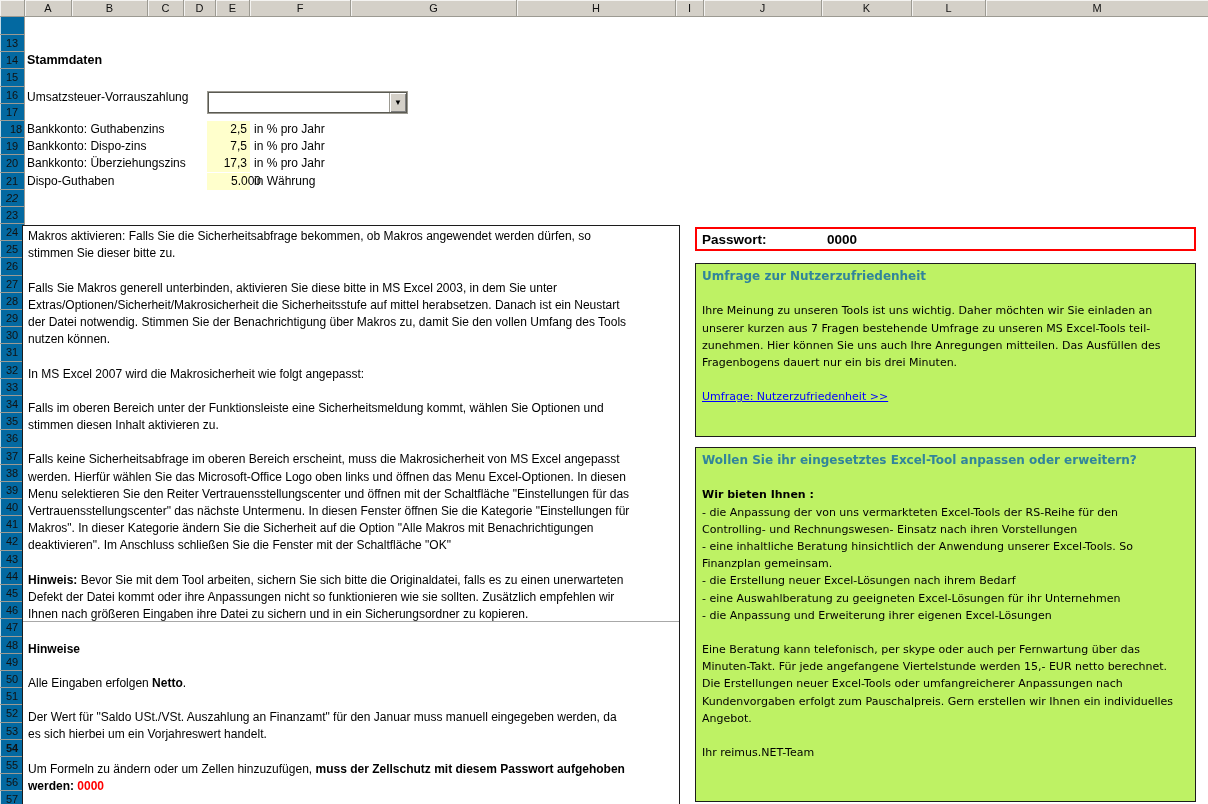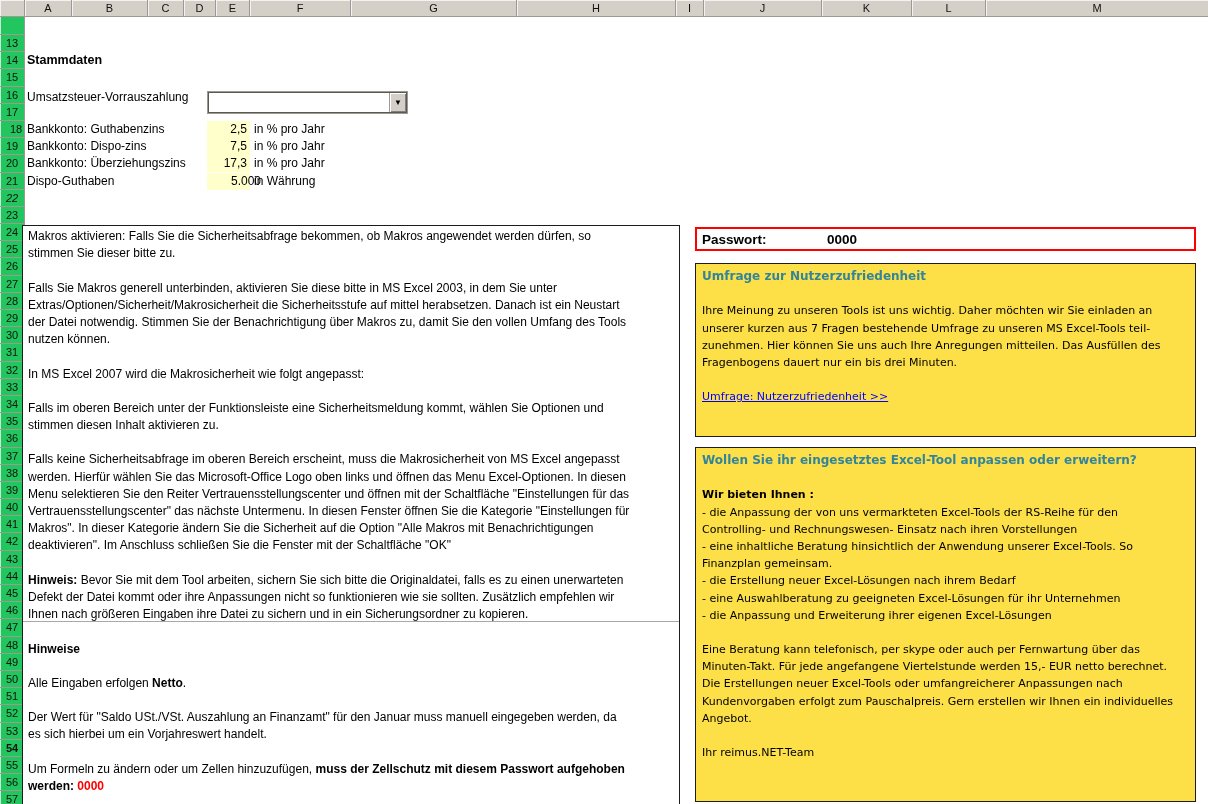--- a/index.html
+++ b/index.html
@@ -13,21 +13,21 @@
   
   #colheaders { position:absolute; left:0; top:0; height:17px; width:1208px; display:flex; }
   .hcell {
     background:#d4d0c8; border-right:1px solid #9c9a92; border-bottom:1px solid #9c9a92;
     box-shadow: inset 1px 1px 0 rgba(255,255,255,.75);
     font-size:11px; line-height:16px; text-align:center; color:#111;
     overflow:hidden; flex:0 0 auto;
   }
   #rowheaders { position:absolute; left:0; top:17px; width:25px; }
   .rcell {
-    width:25px; background:#22c55e;
+    width:25px; background:#0369a1;
     border-right:1px solid #9c9a92; border-bottom:1px solid #9c9a92;
     box-shadow: inset 1px 0 0 rgba(255,255,255,.75);
     font-size:11px; text-align:center; color:#111; overflow:hidden;
   }
   
   .sheettext { position:absolute; font-size:12px; line-height:17px; white-space:pre; }
   .bold { font-weight:bold; }
   .valcell { position:absolute; width:43px; height:17px; background:#ffffcc; font-size:12px; line-height:17px; text-align:right; padding-right:3px; white-space:pre; }
   
   #vat-combo { position:absolute; left:208px; top:92px; width:199px; height:21px;
@@ -41,21 +41,21 @@
     background:#fff; border:1px solid #1c1c1c; padding:2px 0 0 5px; overflow:visible; }
   #info-block .line { height:17.2px; line-height:17.2px; font-size:12px; white-space:pre; }
   #info-block .hairline { position:absolute; left:0; right:0; top:395px; height:1px; background:#a8a8a8; }
   .red { color:#ff0000; }
   
   #password-box { position:absolute; left:695px; top:227px; width:501px; height:24px;
     background:#fff; border:2px solid #ff0000; display:flex; align-items:center; }
   #password-box .plabel { font-weight:bold; font-size:13.5px; padding-left:5px; width:130px; }
   #password-box .pvalue { font-weight:bold; font-size:13.5px; }
   
-  .panel { position:absolute; left:695px; width:501px; background:#fde047; border:1px solid #1c1c1c;
+  .panel { position:absolute; left:695px; width:501px; background:#bef264; border:1px solid #1c1c1c;
     font-family:"DejaVu Sans", sans-serif; font-size:11px; padding:4px 6px 0 6px; overflow:hidden; }
   #survey-box { top:263px; height:174px; }
   #offer-box  { top:447px; height:355px; }
   .panel .ptitle { color:#31849b; font-weight:bold; font-size:12px; height:17.2px; line-height:17.2px; white-space:pre; }
   .panel .line { height:17.2px; line-height:17.2px; white-space:pre; }
   .panel a.plink { color:#0000ff; text-decoration:underline; cursor:pointer; }
 </style>
 </head>
 <body>
 

